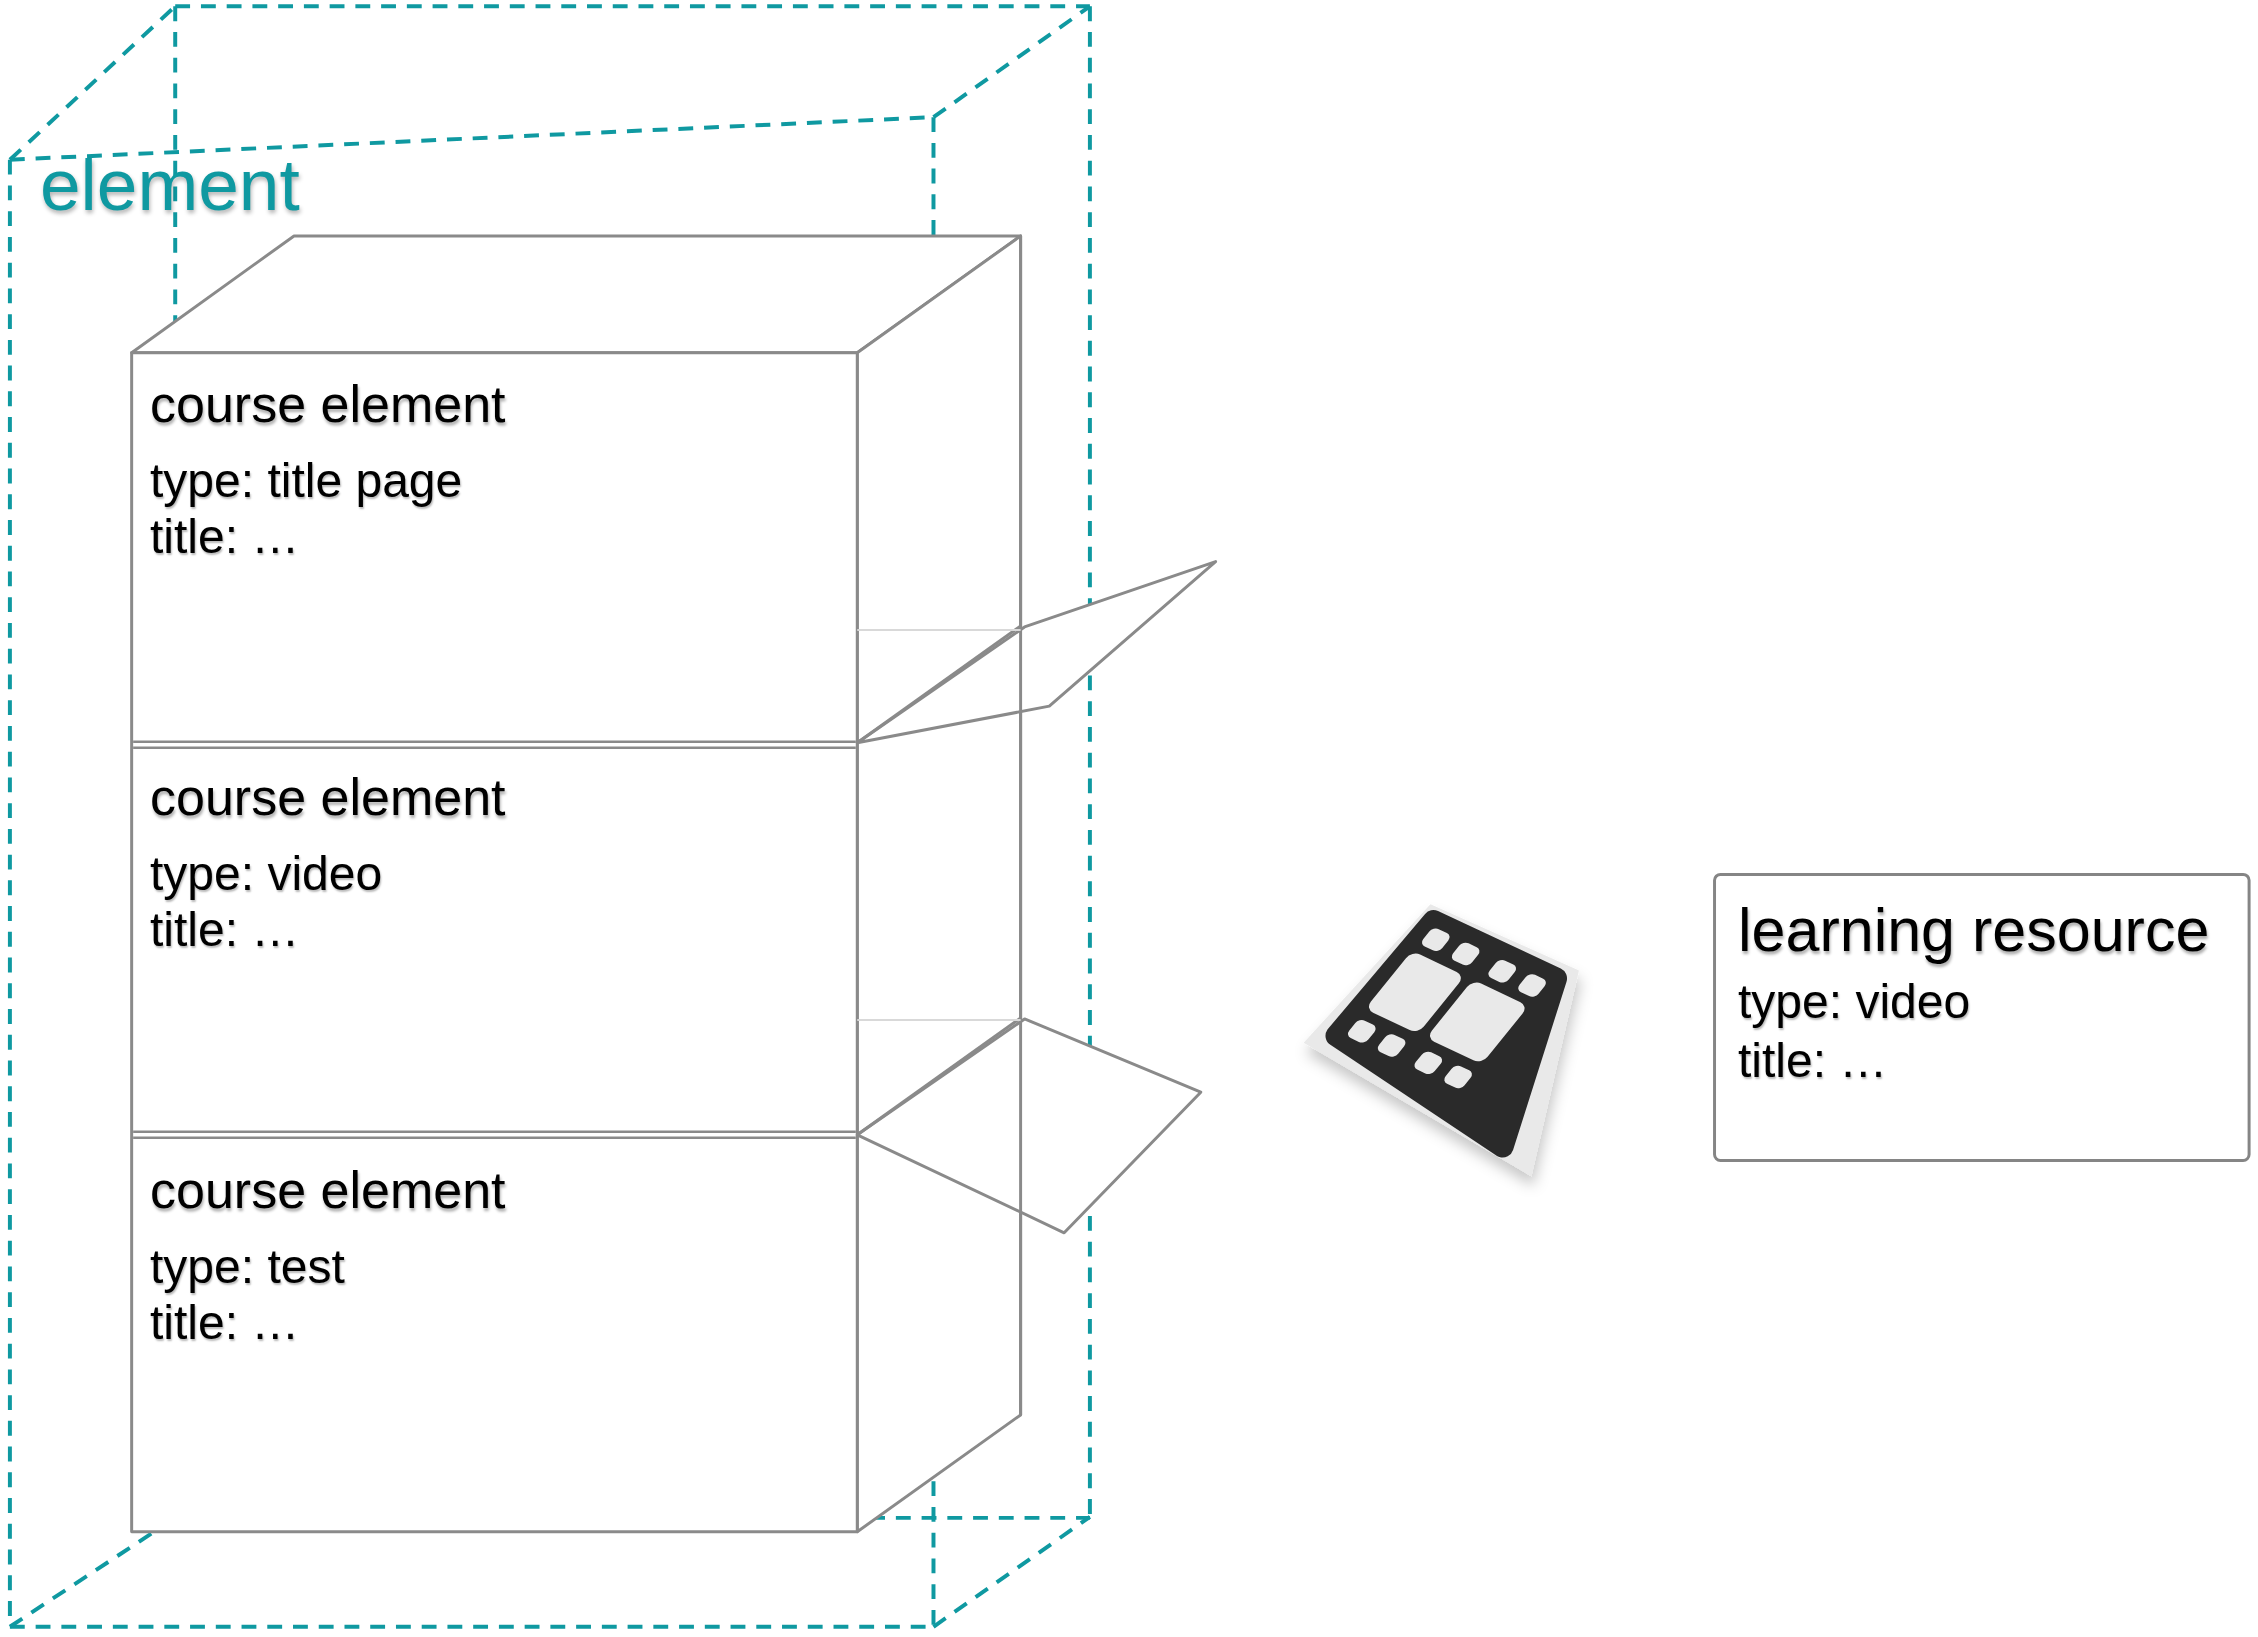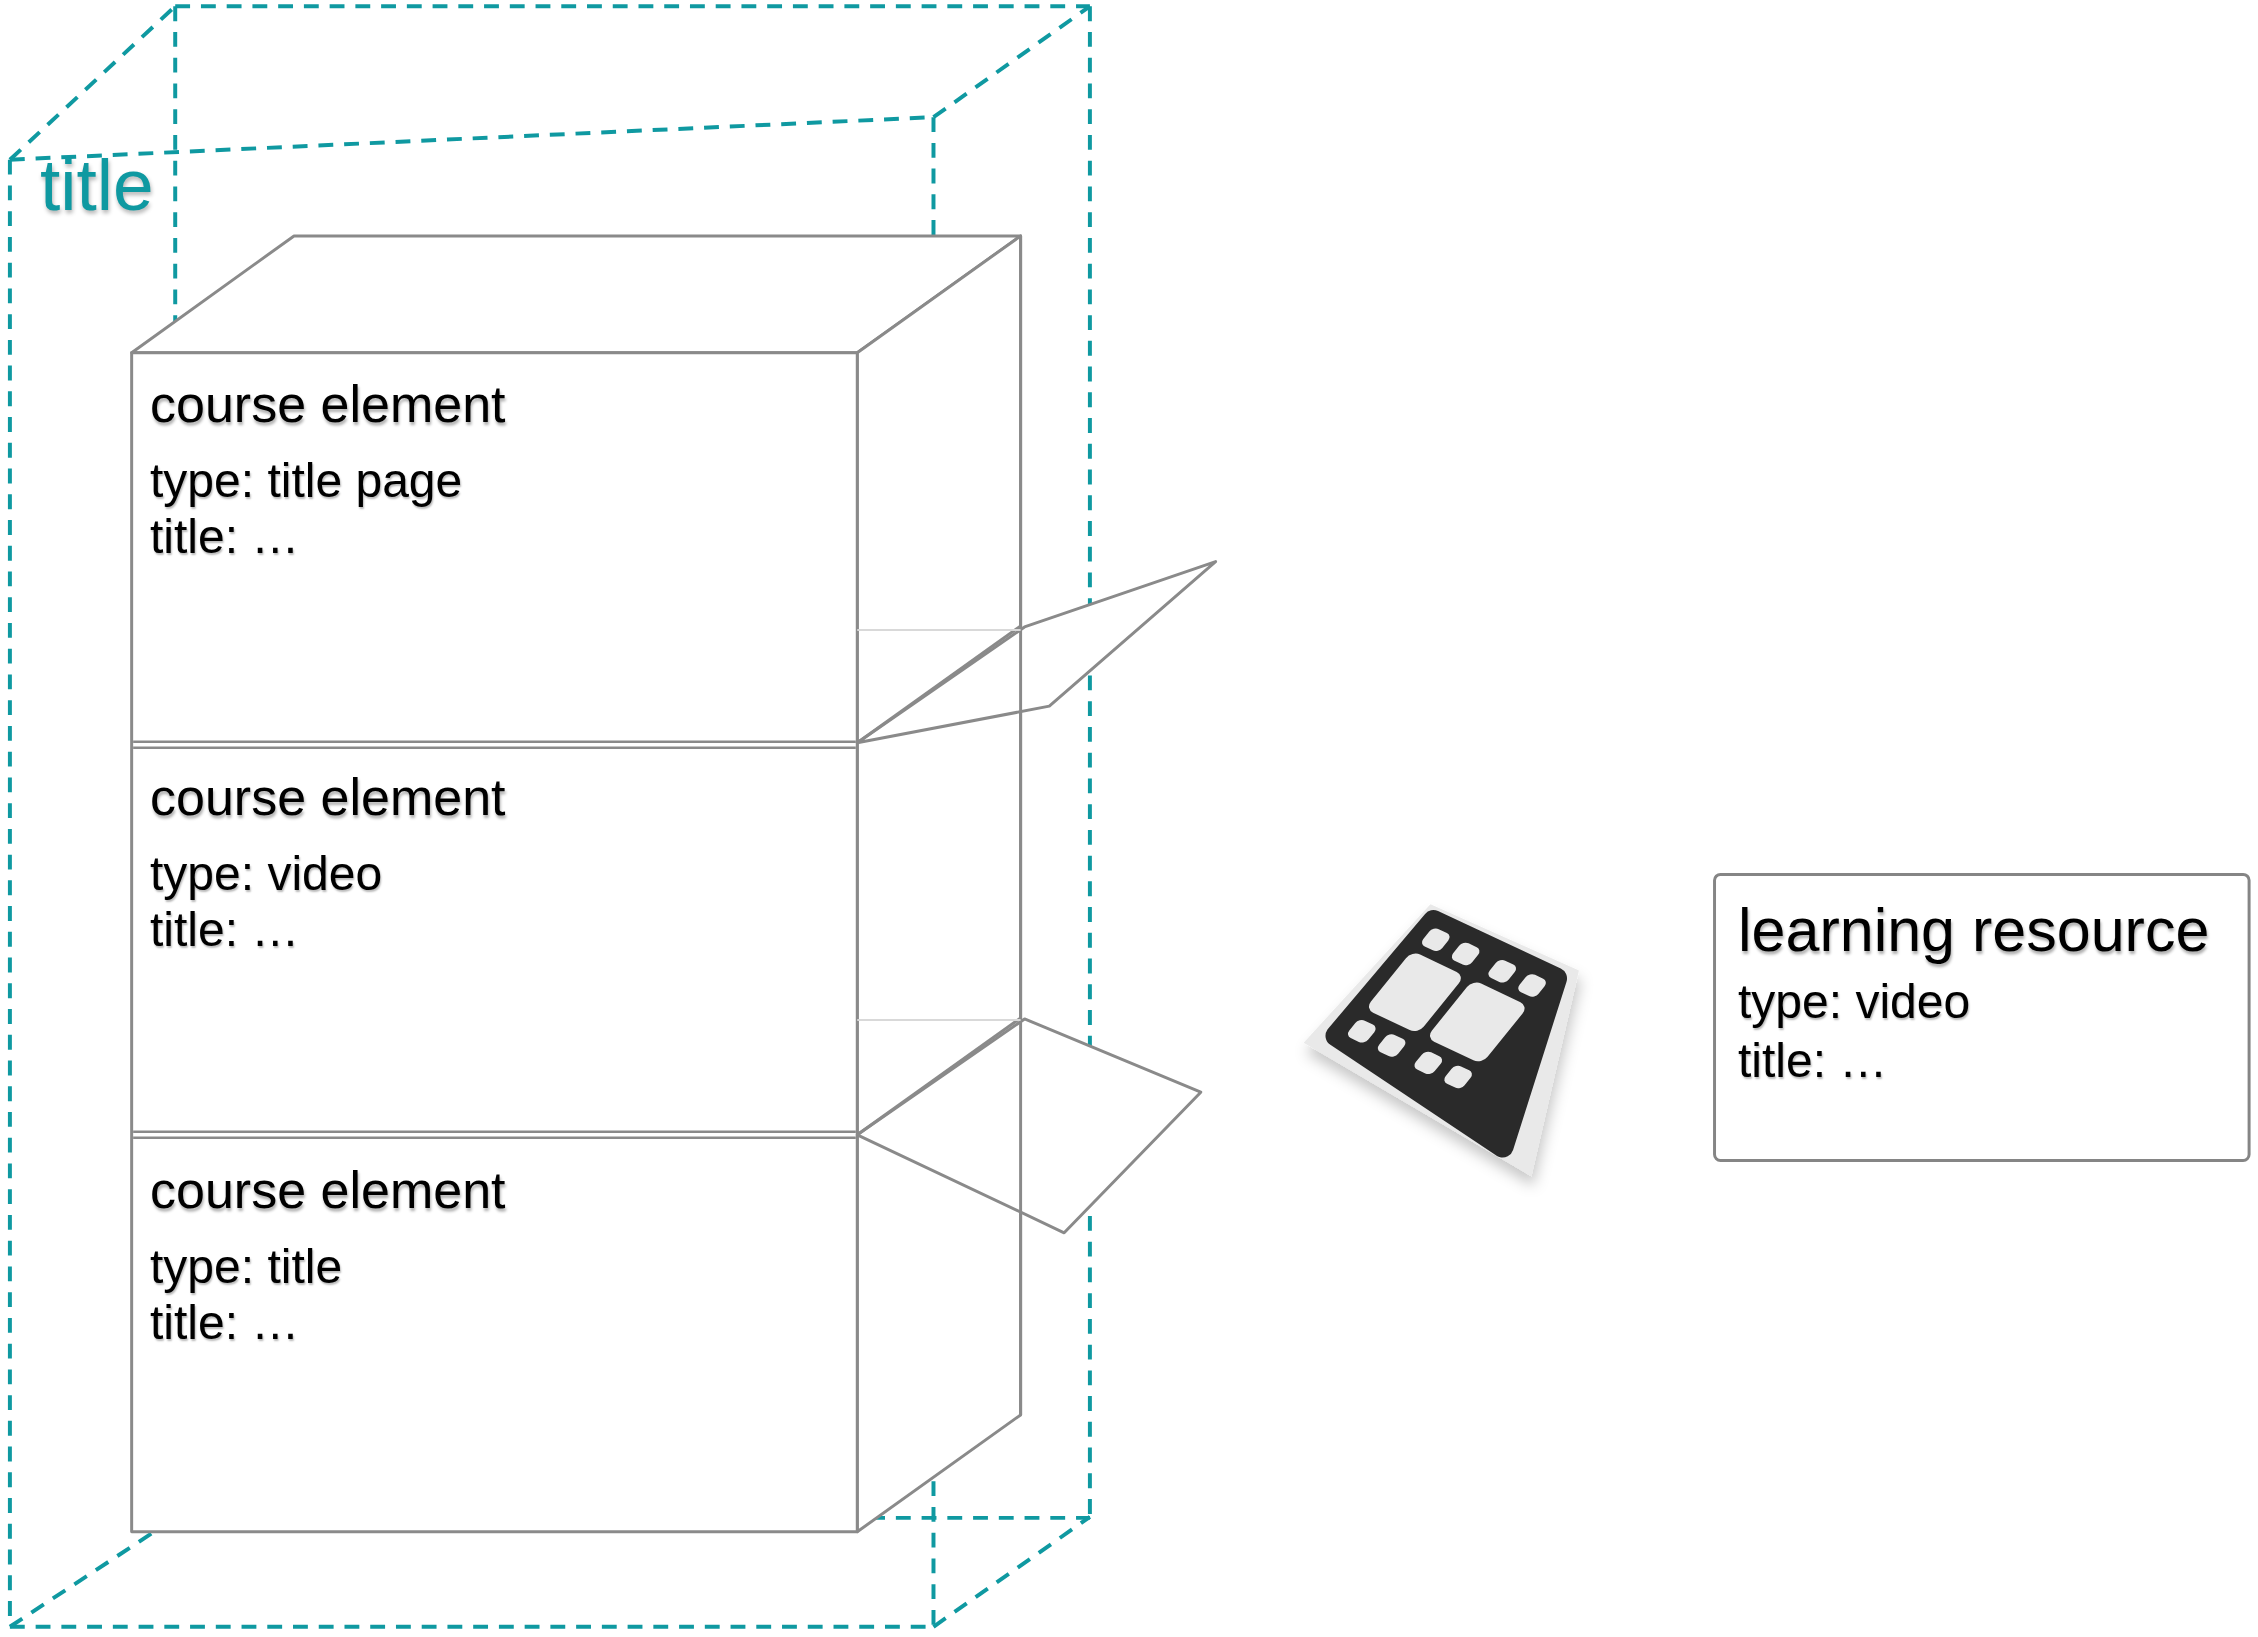--- a/index.html
+++ b/index.html
@@ -90,37 +90,37 @@
         <rect x="8" y="80" width="14" height="14" rx="4"></rect>
         <rect x="30" y="80" width="14" height="14" rx="4"></rect>
         <rect x="57" y="80" width="14" height="14" rx="4"></rect>
         <rect x="79" y="80" width="14" height="14" rx="4"></rect>
       </g>
     </g>
 
     <rect x="1732" y="883" width="540" height="289" rx="6" fill="#ffffff" stroke="#858585" stroke-width="3"></rect>
   </svg>
 
-  <div class="txt course-label">title</div>
+  <div class="txt course-label">element</div>
 
   <div class="ce-text s1">
     <div class="ce-heading">course element</div>
     <div class="ce-line">type: title page</div>
     <div class="ce-line">title: …</div>
   </div>
 
   <div class="ce-text s2">
     <div class="ce-heading">course element</div>
     <div class="ce-line">type: video</div>
     <div class="ce-line">title: …</div>
   </div>
 
   <div class="ce-text s3">
     <div class="ce-heading">course element</div>
-    <div class="ce-line">type: title</div>
+    <div class="ce-line">type: test</div>
     <div class="ce-line">title: …</div>
   </div>
 
   <div class="lr-text">
     <div class="lr-heading">learning resource</div>
     <div class="lr-line">type: video</div>
     <div class="lr-line">title: …</div>
   </div>
 
 </div>

